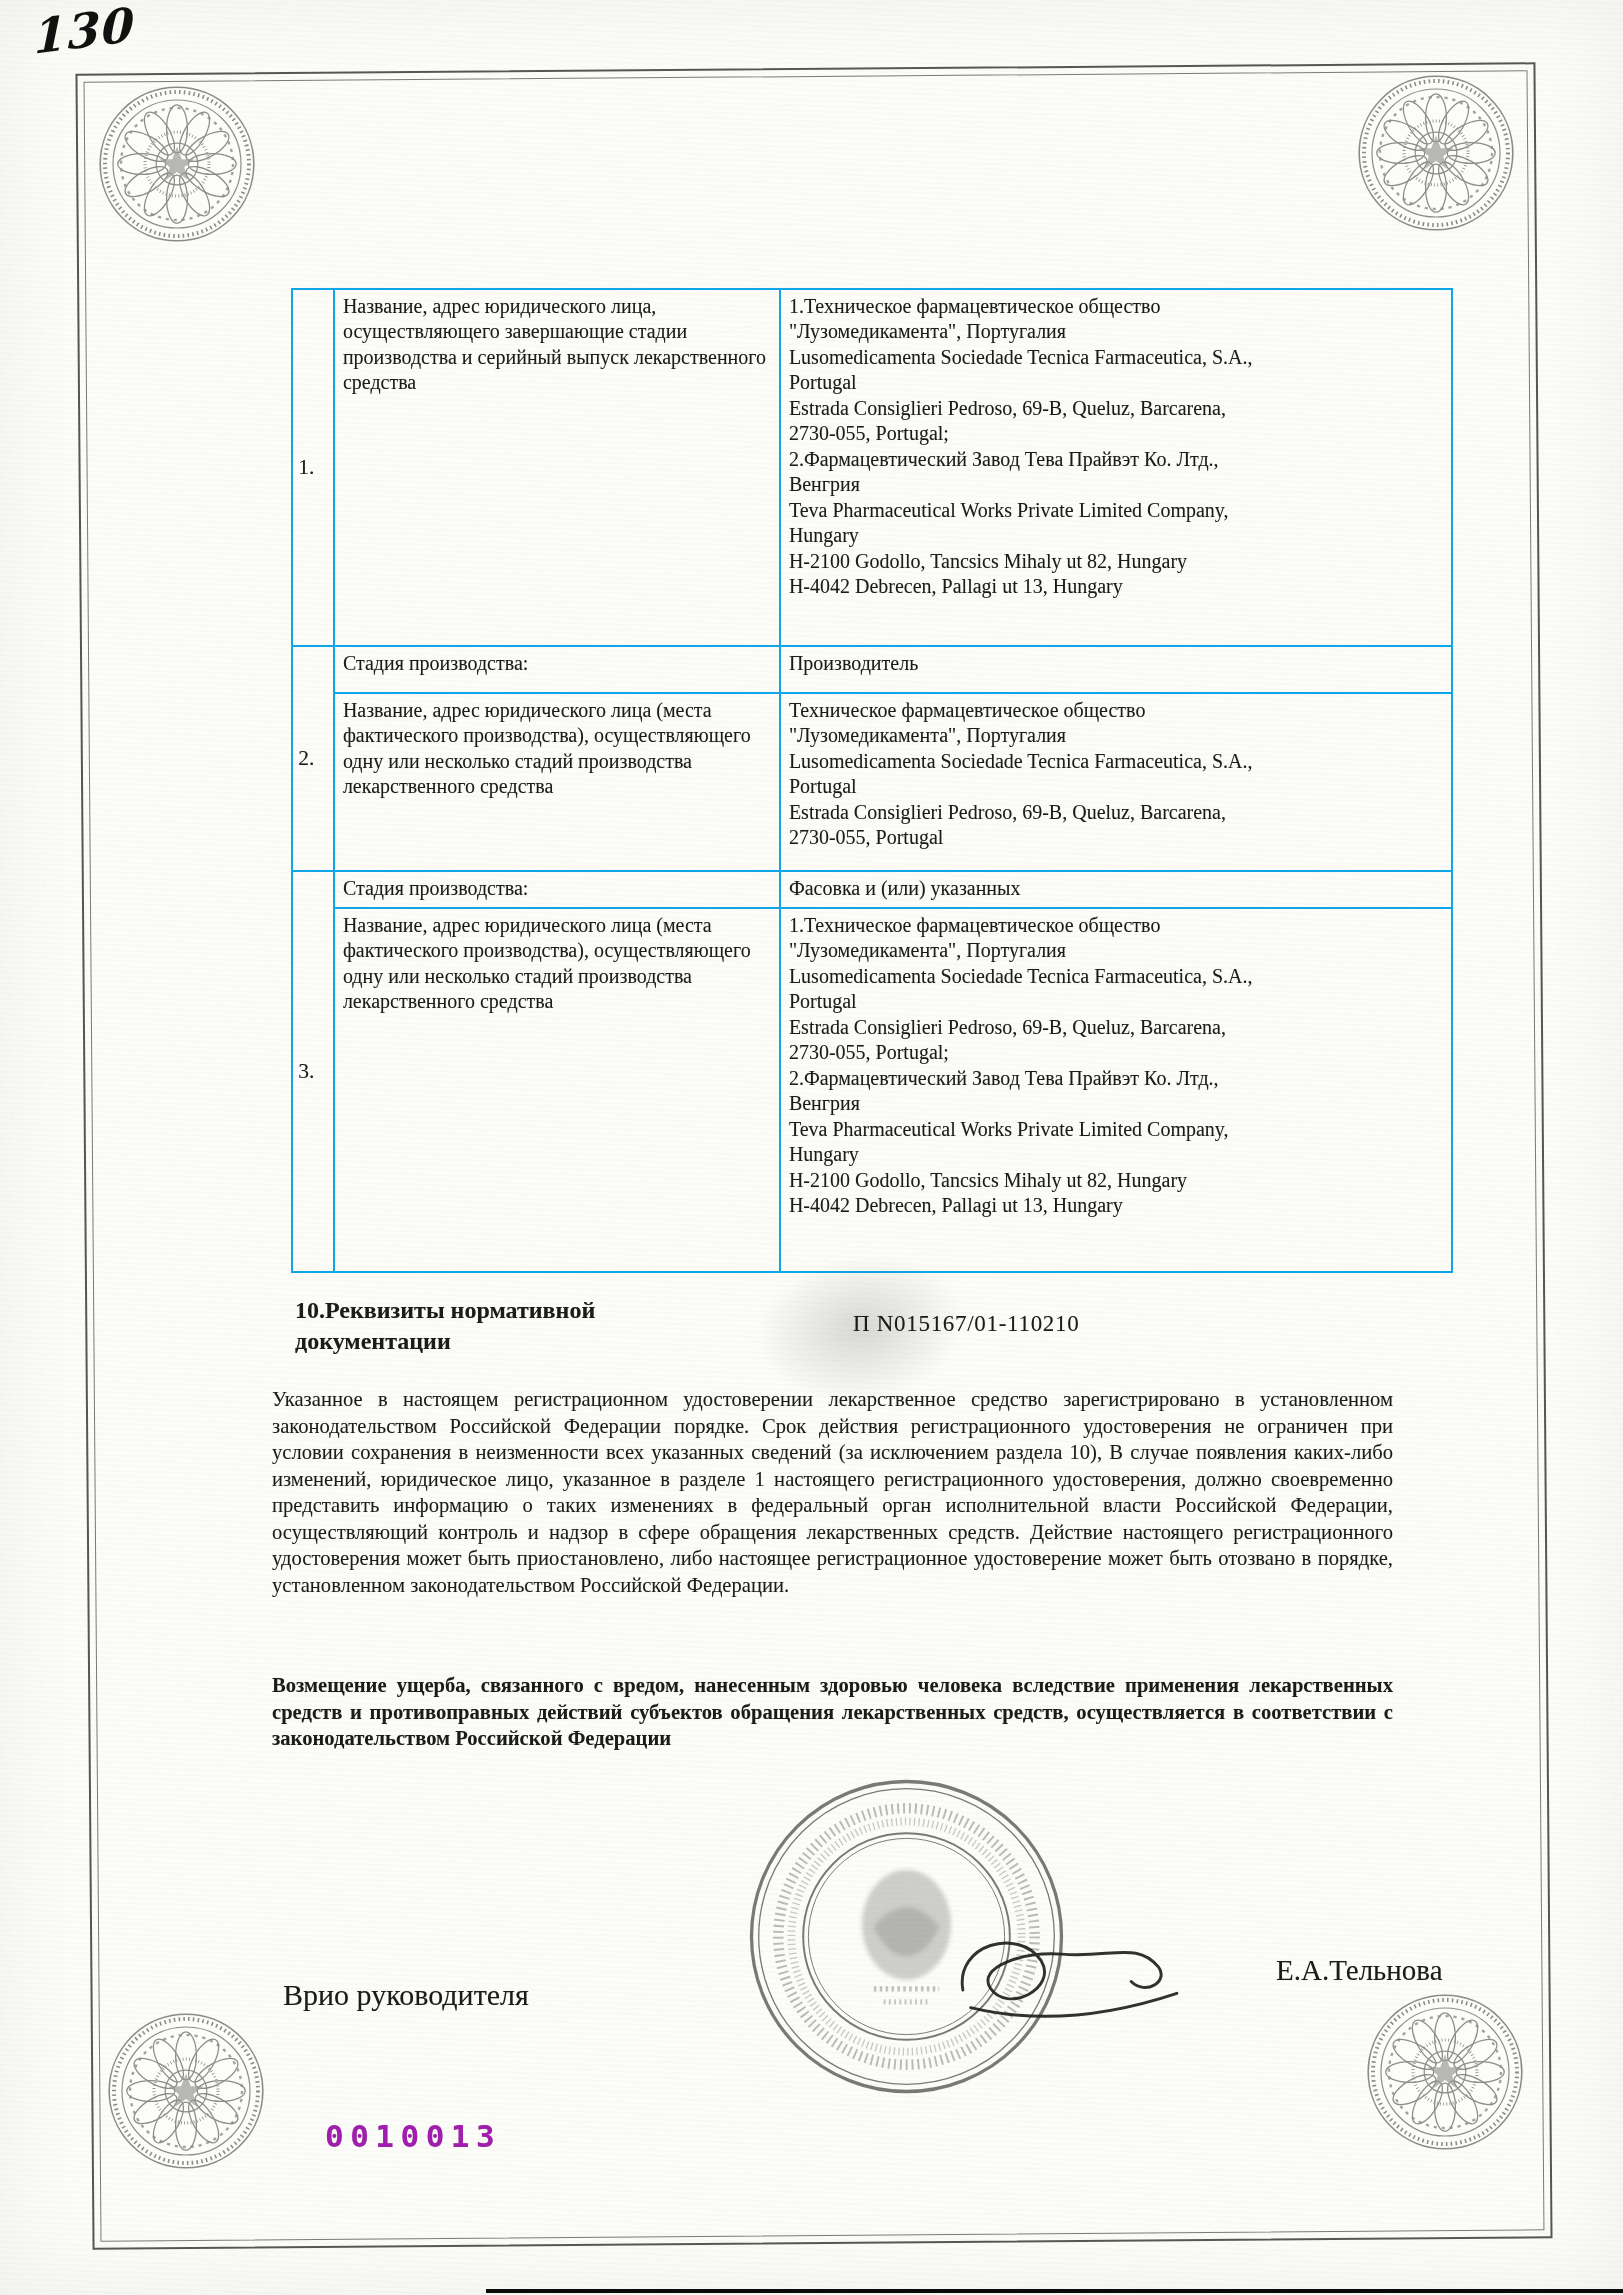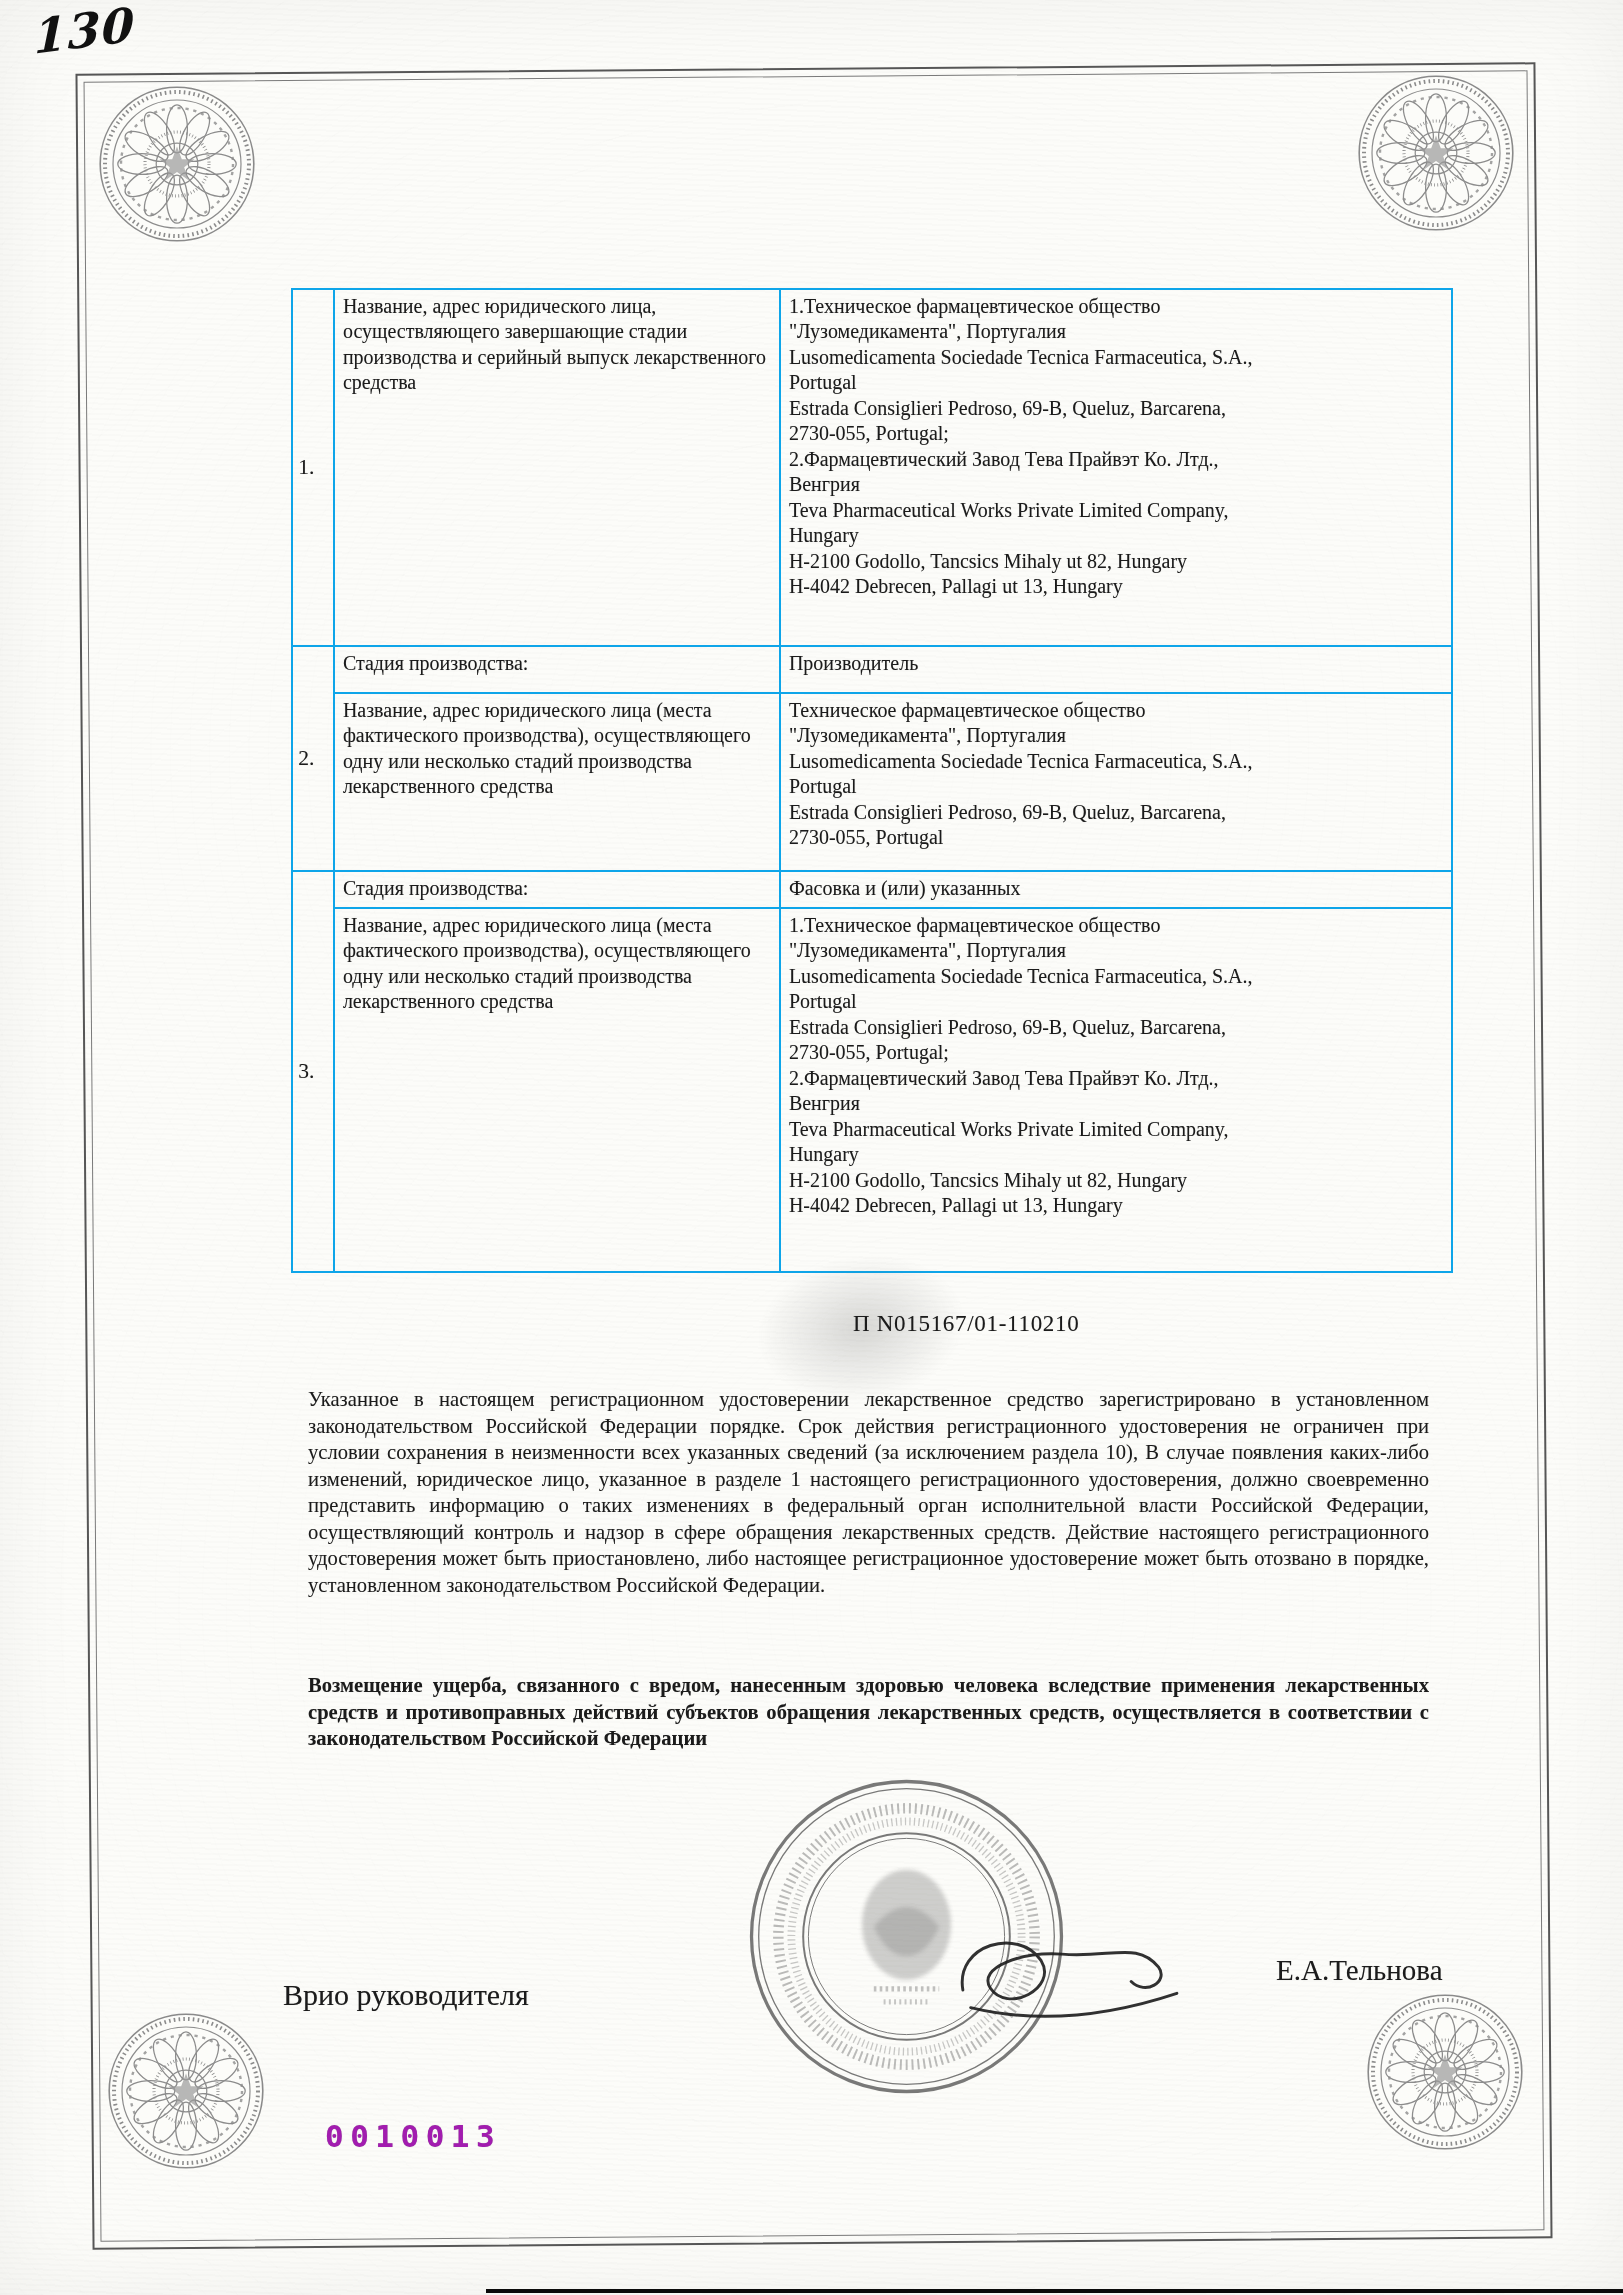--- a/index.html
+++ b/index.html
@@ -66,21 +66,20 @@
   .ghost-smudge{
     position:absolute;left:753px;top:1253px;width:216px;height:151px;
     background:radial-gradient(ellipse at center, rgba(70,70,70,0.20), rgba(70,70,70,0) 68%);
     filter:blur(1.3px);transform:rotate(-9deg);
   }
   
   .para{
     position:absolute;left:272px;width:1121px;
     font-size:20.6px;line-height:26.5px;text-align:justify;
     text-shadow:0 0 0.7px rgba(0,0,0,0.22);
-    margin-left:36px;
   }
   .para.main{top:1386px;}
   .para.liability{top:1672px;font-weight:bold;}
   
   .stamp{position:absolute;left:743px;top:1773px;opacity:.72;}
   .signature{position:absolute;left:943px;top:1915px;opacity:.9;}
   .position-title{
     position:absolute;left:283px;top:1978px;font-size:30px;
     text-shadow:0 0 0.7px rgba(0,0,0,0.3);
     text-align:center;
@@ -204,20 +203,22 @@
 2.Фармацевтический Завод Тева Прайвэт Ко. Лтд.,
 Венгрия
 Teva Pharmaceutical Works Private Limited Company,
 Hungary
 H-2100 Godollo, Tancsics Mihaly ut 82, Hungary
 H-4042 Debrecen, Pallagi ut 13, Hungary</td>
     </tr>
   </tbody>
     </table>
 
+  <div class="sec10-title">10.Реквизиты нормативной
+документации</div>
 
   <div class="ghost-smudge"></div>
 
   <div class="reg-number">П N015167/01-110210</div>
 
   <div class="para main">Указанное в настоящем регистрационном удостоверении лекарственное средство зарегистрировано в установленном законодательством Российской Федерации порядке. Срок действия регистрационного удостоверения не ограничен при условии сохранения в неизменности всех указанных сведений (за исключением раздела 10), В случае появления каких-либо изменений, юридическое лицо, указанное в разделе 1 настоящего регистрационного удостоверения, должно своевременно представить информацию о таких изменениях в федеральный орган исполнительной власти Российской Федерации, осуществляющий контроль и надзор в сфере обращения лекарственных средств. Действие настоящего регистрационного удостоверения может быть приостановлено, либо настоящее регистрационное удостоверение может быть отозвано в порядке, установленном законодательством Российской Федерации.</div>
 
   <div class="para liability">Возмещение ущерба, связанного с вредом, нанесенным здоровью человека вследствие применения лекарственных средств и противоправных действий субъектов обращения лекарственных средств, осуществляется в соответствии с законодательством Российской Федерации</div>
 
   <svg class="stamp" width="327" height="327" viewBox="0 0 500 500">

